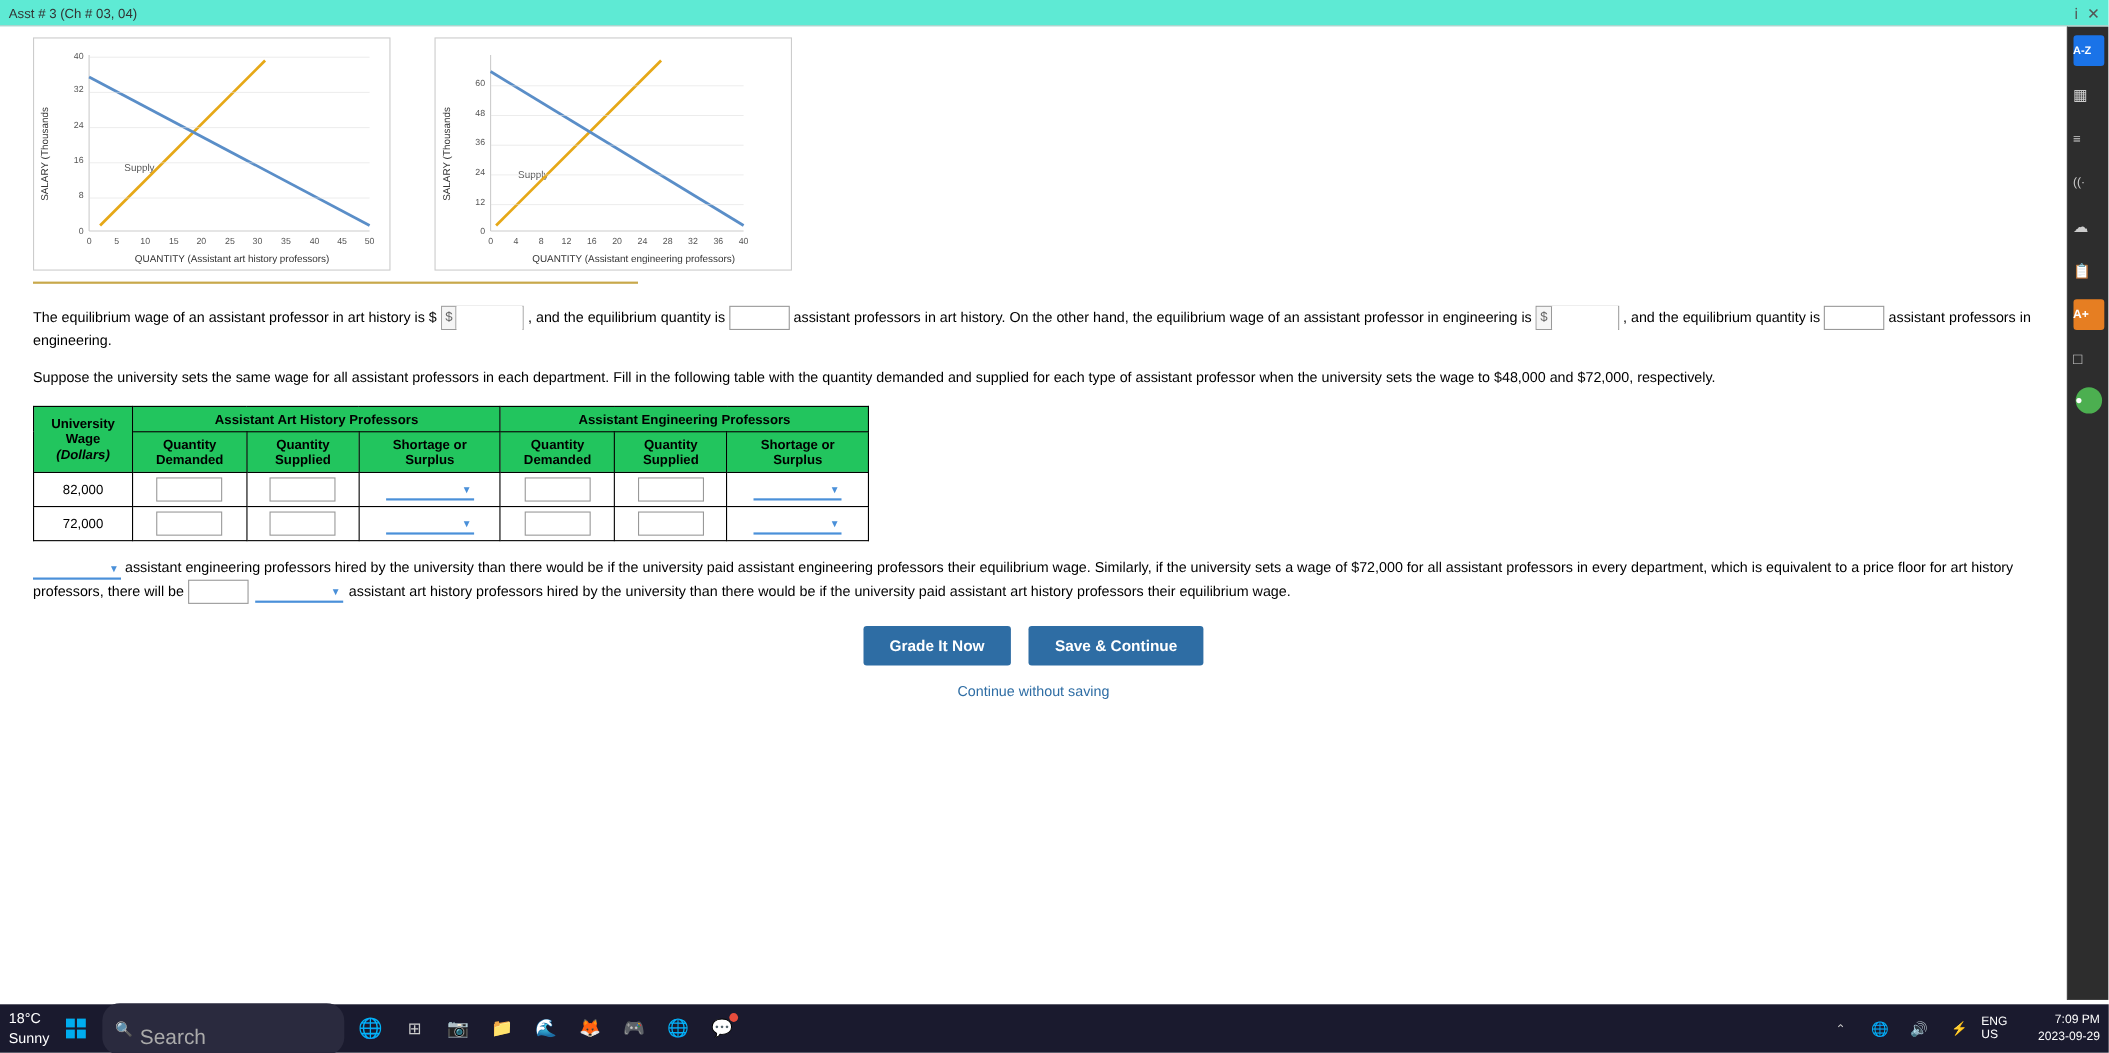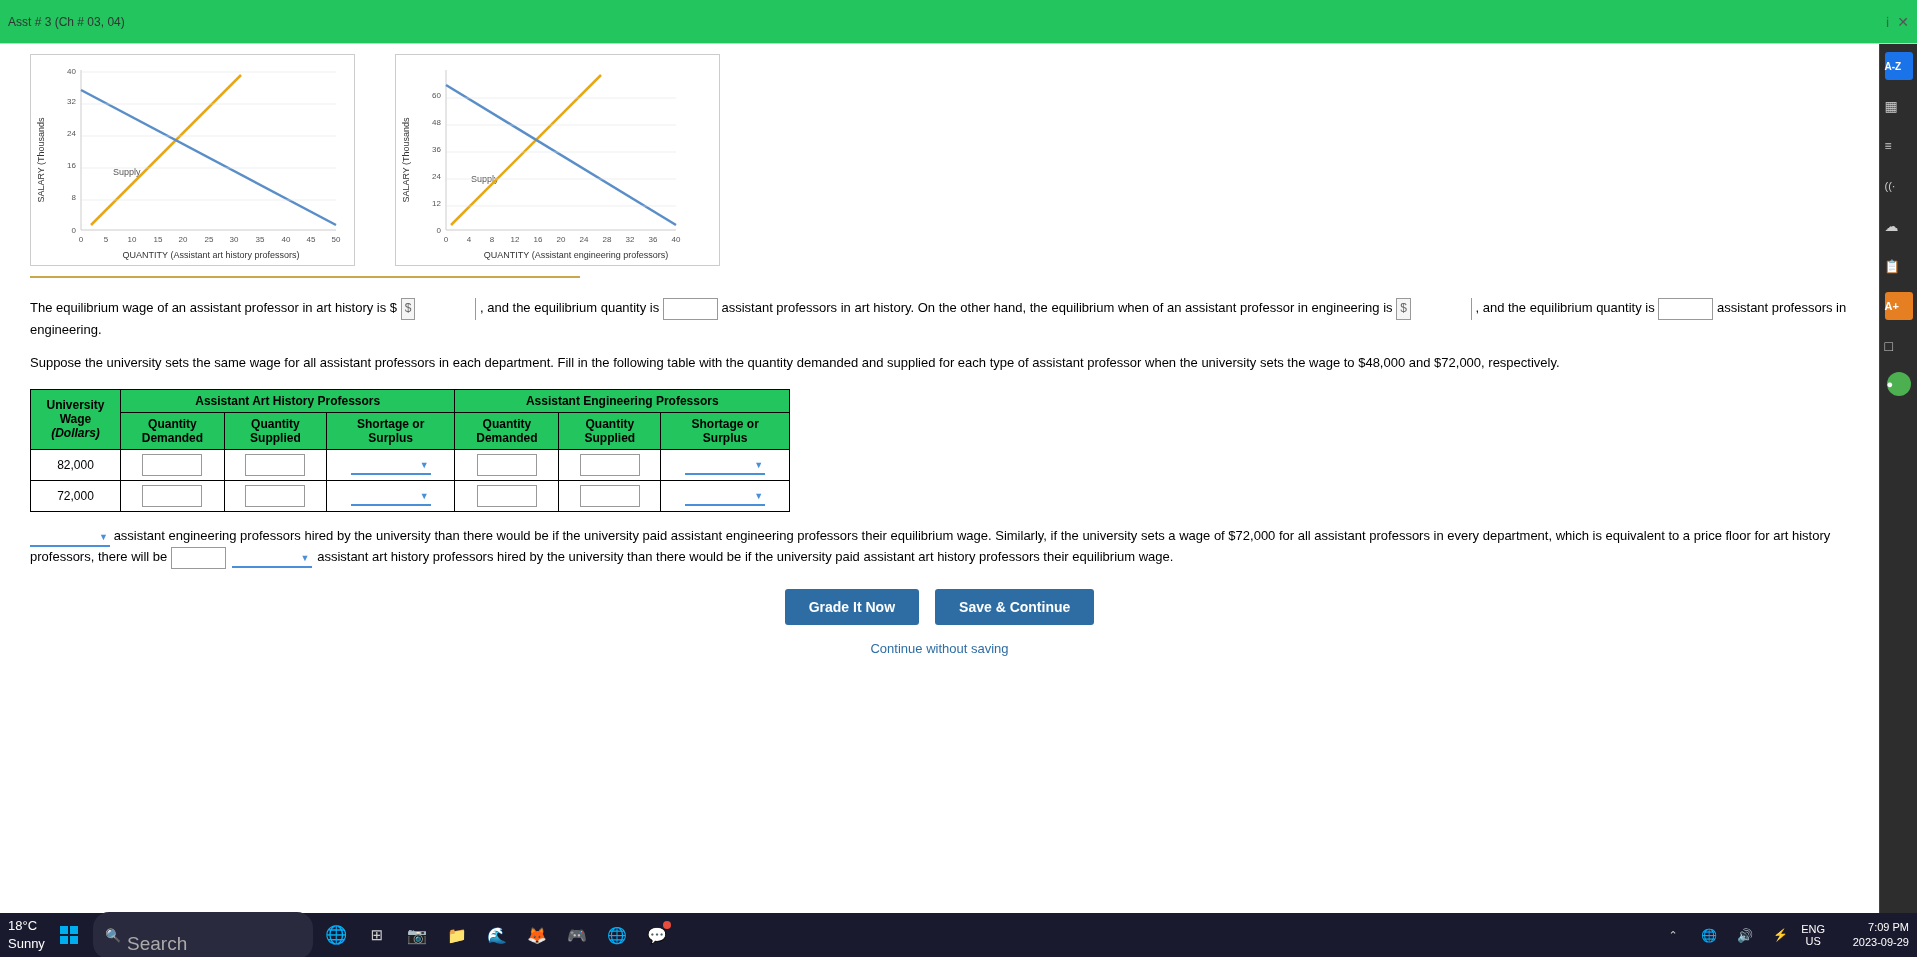--- a/index.html
+++ b/index.html
@@ -3,24 +3,24 @@
   <meta charset="utf-8">
   <style>
     * { margin: 0; padding: 0; box-sizing: border-box; }
     body { font-family: Arial, sans-serif; background: #fff; font-size: 13px; color: #000; width: 1917px; height: 957px; overflow: hidden; }
     
     
     .title-bar {
       display: flex;
       align-items: center;
       justify-content: space-between;
-      background: #22c55e;
+      background: #5eead4;
       border-bottom: 1px solid #ccc;
       padding: 4px 8px;
-      height: 44px;
+      height: 24px;
     }
     .title-bar-left { font-size: 12px; color: #333; }
     .title-bar-right { display: flex; gap: 8px; align-items: center; }
     .title-bar-btn { background: none; border: none; cursor: pointer; font-size: 14px; color: #555; }
     
     
     .main-content {
       display: flex;
       height: calc(957px - 28px - 44px);
       overflow: hidden;
@@ -416,21 +416,21 @@
     
     
     <p class="question-text">
       <span>The equilibrium wage of an assistant professor in art history is $</span>
       <span class="inline-prefix">
         <span class="dollar">$</span>
         <input type="text" class="inline-input" style="">
       </span>
       <span>, and the equilibrium quantity is </span>
       <input type="text" class="inline-input inline-input-sm" style="">
-      <span> assistant professors in art history. On the other hand, the equilibrium when of an assistant professor in engineering is </span>
+      <span> assistant professors in art history. On the other hand, the equilibrium wage of an assistant professor in engineering is </span>
       <span class="inline-prefix">
         <span class="dollar">$</span>
         <input type="text" class="inline-input" style="">
       </span>
       <span>, and the equilibrium quantity is </span>
       <input type="text" class="inline-input inline-input-sm" style="">
       <span> assistant professors in engineering.</span>
     </p>
     
     
@@ -626,21 +626,21 @@
   <div class="taskbar-icon" style="position:relative;">
     <span style="font-size:16px;">💬</span>
     <span style="position:absolute; top:2px; right:2px; background:#e74c3c; border-radius:50%; width:8px; height:8px; font-size:7px; color:#fff; display:flex; align-items:center; justify-content:center;"></span>
   </div>
 
   <div class="taskbar-icons">
     <div class="taskbar-icon" style="font-size:11px;">⌃</div>
     <div class="taskbar-icon" style="font-size:13px;">🌐</div>
     <div class="taskbar-icon" style="font-size:13px;">🔊</div>
     <div class="taskbar-icon" style="font-size:12px;">⚡</div>
-    <div style="color:#fff; font-size:11px; text-align:center;">
+    <div style="color:#fff; font-size:11px; text-align:left;">
       <div>ENG</div>
       <div>US</div>
     </div>
     <div class="taskbar-time">
       <div>7:09 PM</div>
       <div>2023-09-29</div>
     </div>
   </div>
 </div>
 

